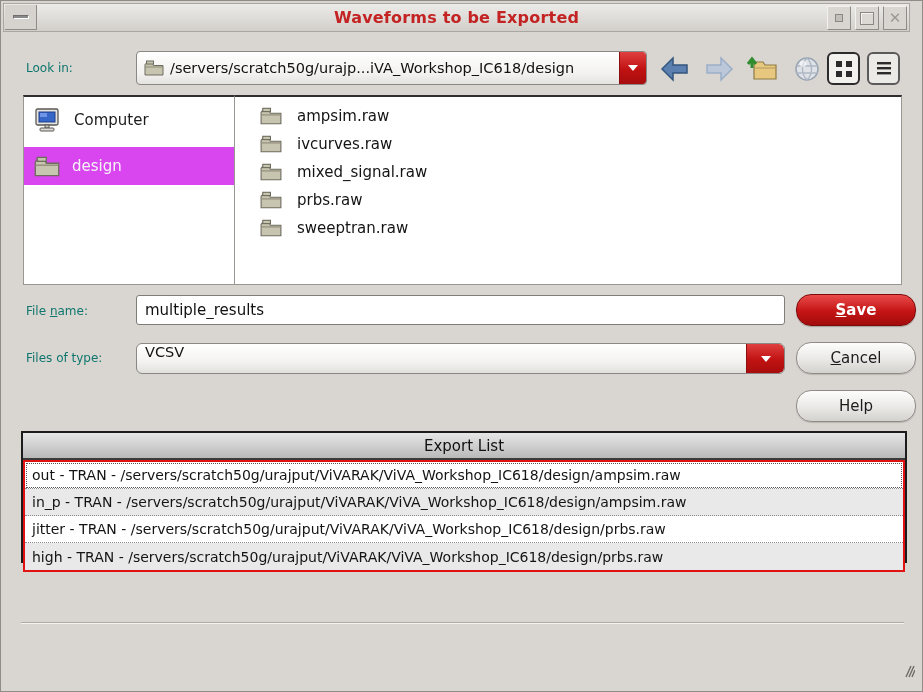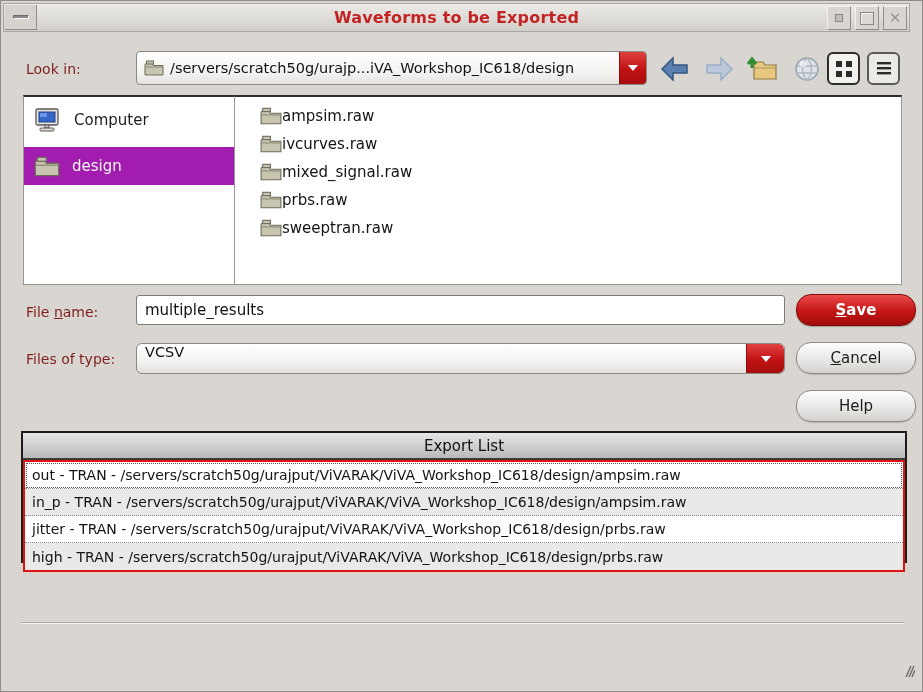--- a/index.html
+++ b/index.html
@@ -38,21 +38,21 @@
     display: flex; align-items: center; justify-content: center;
   }
   .win-btn.minimize { right: 58px; }
   .win-btn.maximize { right: 30px; }
   .win-btn.close { right: 2px; border-left: 1px solid #8f8c88; }
   .dot-glyph { width: 8px; height: 8px; background: #c2bfba; border: 1px solid #8a8784; }
   .square-glyph { width: 14px; height: 13px; background: #dcd9d4; border: 1px solid #8a8784; box-shadow: inset 1px 1px 0 #f5f4f1; }
   .x-glyph { color: #9b9894; font-size: 15px; font-weight: bold; line-height: 1; }
 
   
-  .label { position: absolute; font-size: 14px; color: #7f1d1d; }
+  .label { position: absolute; font-size: 12px; color: #0f766e; }
   .mn { text-decoration: underline; }
 
   .path-combo {
     position: absolute; left: 135px; top: 50px; width: 511px; height: 34px;
     background: linear-gradient(#ffffff, #f2f1ef 70%, #e4e2df);
     border: 1px solid #8a8784; border-radius: 4px;
     display: flex; align-items: center; overflow: hidden;
   }
   .path-combo .combo-text { flex: 1; font-size: 14.5px; color: #111; white-space: nowrap; overflow: hidden; }
   .combo-folder { margin: 0 6px 0 7px; flex: none; }
@@ -72,24 +72,24 @@
   .tool-btn.view { background: #f2f1ee; border: 2px solid #2b2b2b; border-radius: 6px; width: 33px; }
   .tool-btn.view.flat { border-color: #5a5a5a; background: #eceae7; }
 
   
   .panel {
     position: absolute; background: #fff;
     border: 1px solid #9a9792; border-top: 2px solid #2e2e2e;
   }
   .sidebar { left: 22px; top: 94px; width: 220px; height: 190px; }
   .side-item { display: flex; align-items: center; gap: 12px; height: 38px; padding-left: 10px; font-size: 15px; color: #1c1c1c; margin-top: 4px; }
-  .side-item.selected { background: #a21caf; color: #f4f4f4; margin-top: 8px; }
+  .side-item.selected { background: #d946ef; color: #f4f4f4; margin-top: 8px; }
 
   .filepanel { left: 233px; top: 94px; width: 668px; height: 190px; }
-  .file-item { display: flex; align-items: center; gap: 0; height: 28px; padding-left: 25px; font-size: 15px; color: #141414; }
+  .file-item { display: flex; align-items: center; gap: 15px; height: 28px; padding-left: 25px; font-size: 15px; color: #141414; }
   .file-item:first-child { margin-top: 5px; }
 
   
   .text-input {
     position: absolute; left: 135px; width: 649px; height: 30px;
     border: 1px solid #807d79; border-radius: 3px;
     font-family: "DejaVu Sans", sans-serif; font-size: 15px; color: #111;
     padding: 0 8px; background: #fff;
   }
   .type-combo {

